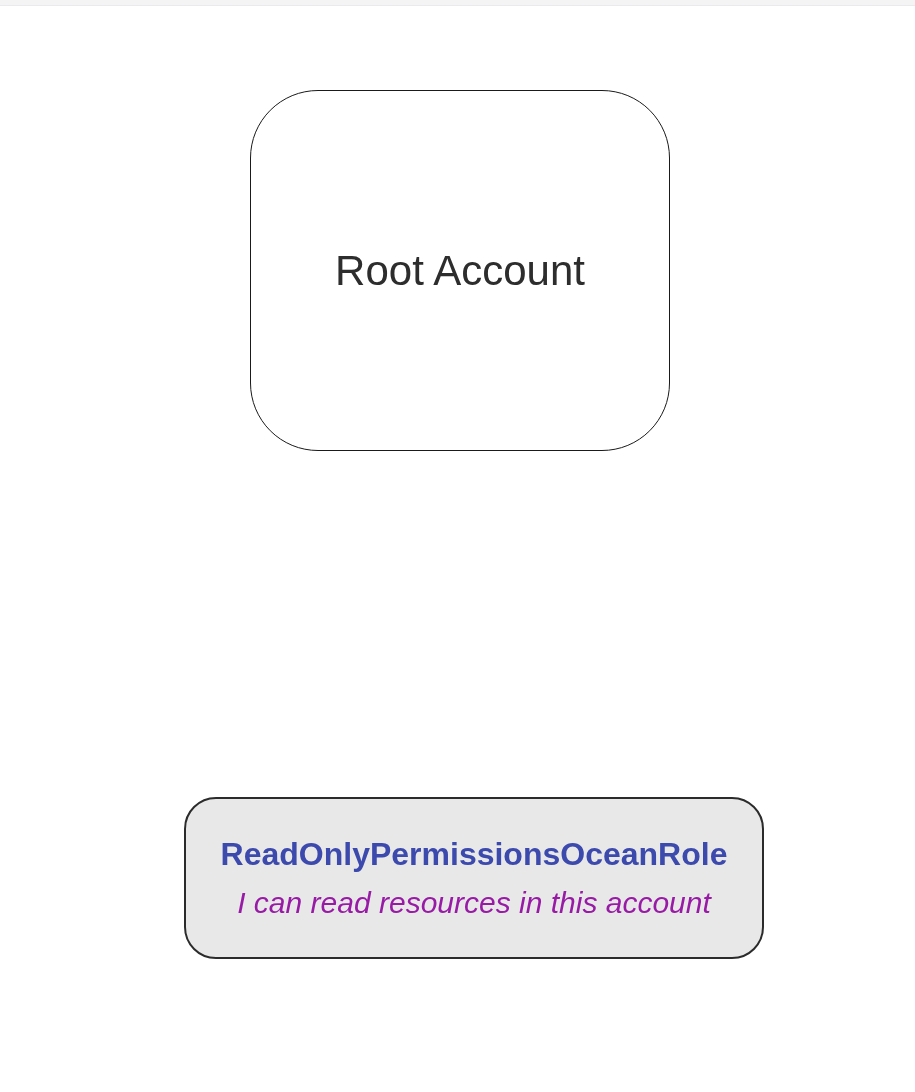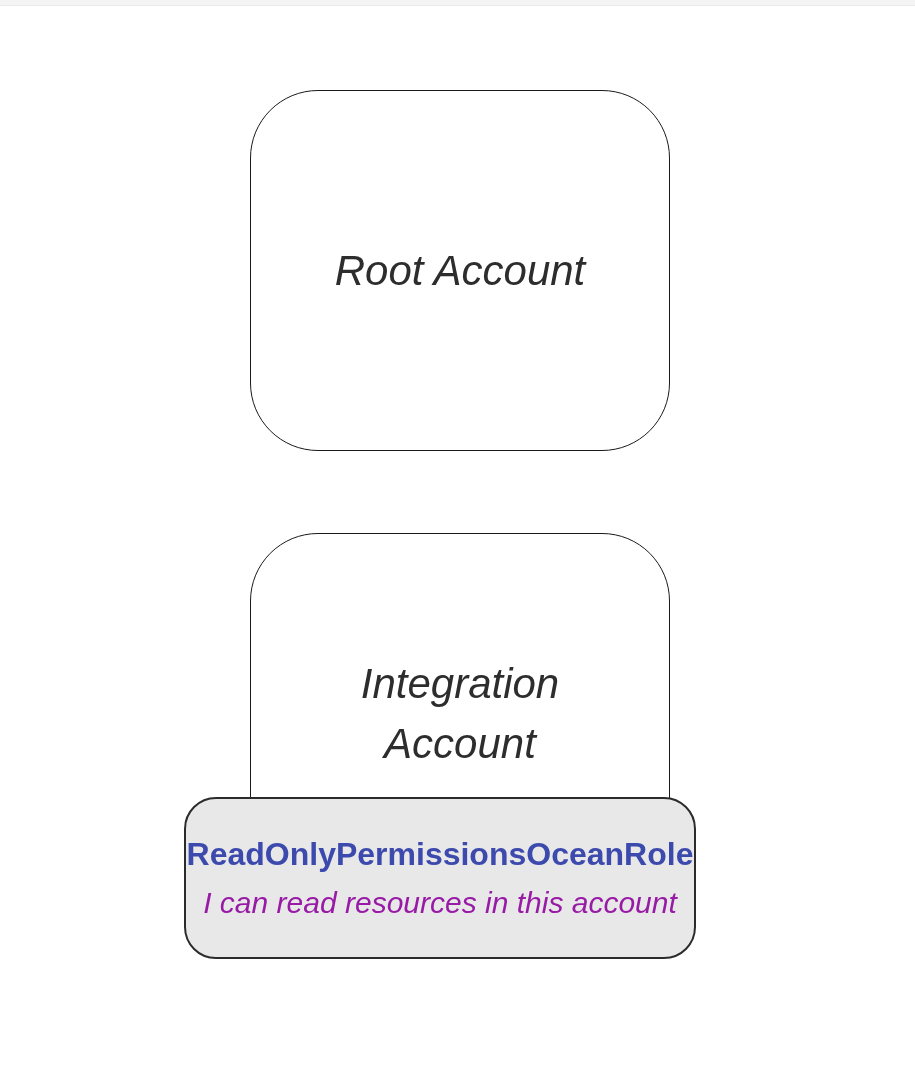--- a/index.html
+++ b/index.html
@@ -35,37 +35,36 @@
     box-sizing: border-box;
     width: 420px;
     height: 361px;
     background: #ffffff;
     border: 1.5px solid #1a1a1a;
     border-radius: 68px;
     display: flex;
     align-items: center;
     justify-content: center;
     z-index: 1;
-    font-style: italic;
   }
   .node-root { left: 250px; top: 90px; }
   .node-integration { left: 250px; top: 533px; }
   .account-label {
     font-size: 42px;
     line-height: 1.42;
     color: #2d2d2d;
     text-align: center;
     max-width: 330px;
   }
   .role-card {
     position: absolute;
     box-sizing: border-box;
     left: 184px;
     top: 797px;
-    width: 512px;
+    width: 580px;
     height: 162px;
     background: #e8e8e8;
     border: 2px solid #2b2b2b;
     border-radius: 32px;
     display: flex;
     flex-direction: column;
     align-items: center;
     justify-content: center;
     z-index: 2;
   }
@@ -91,22 +90,19 @@
 <body>
 
 <div class="top-strip"></div>
 
 <div class="canvas">
 
   <div class="account-node node-root">
     <div class="account-label">Root Account</div>
   </div>
 
-  <div class="account-node node-integration">
-    <div class="account-label">Integration Account</div>
-  </div>
 
   <div class="role-card">
     <div class="role-name">ReadOnlyPermissionsOceanRole</div>
     <div class="role-description">I can read resources in this account</div>
   </div>
 
 </div>
 
 </body></html>

